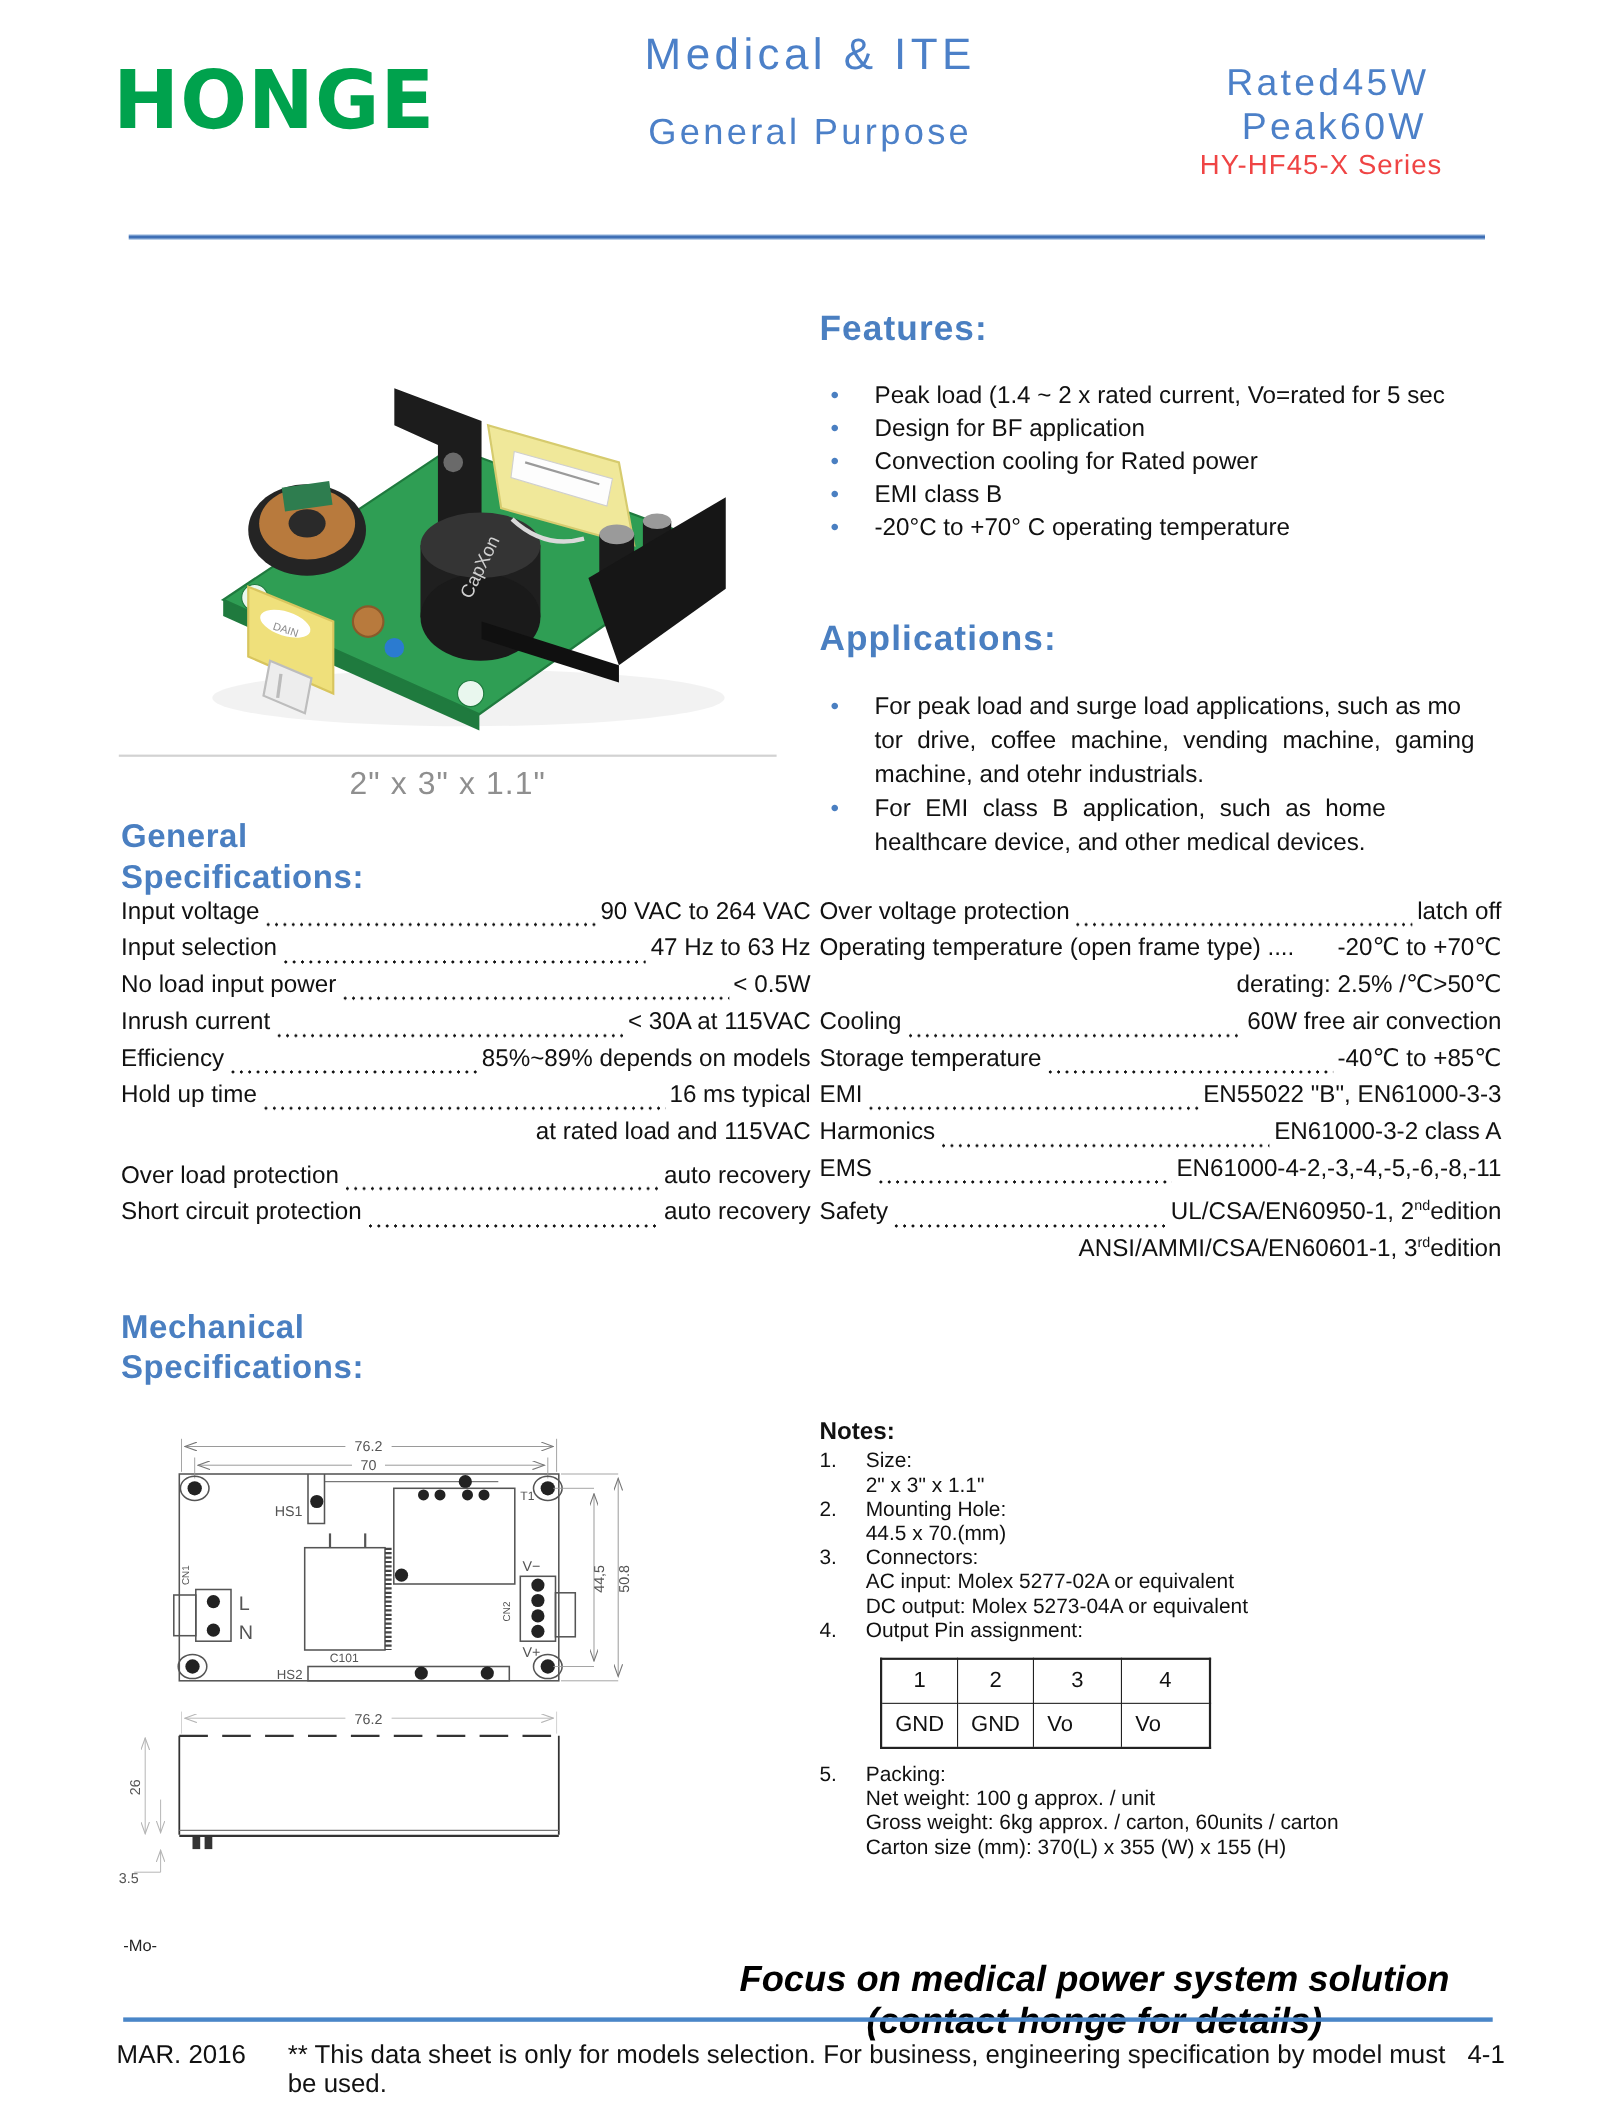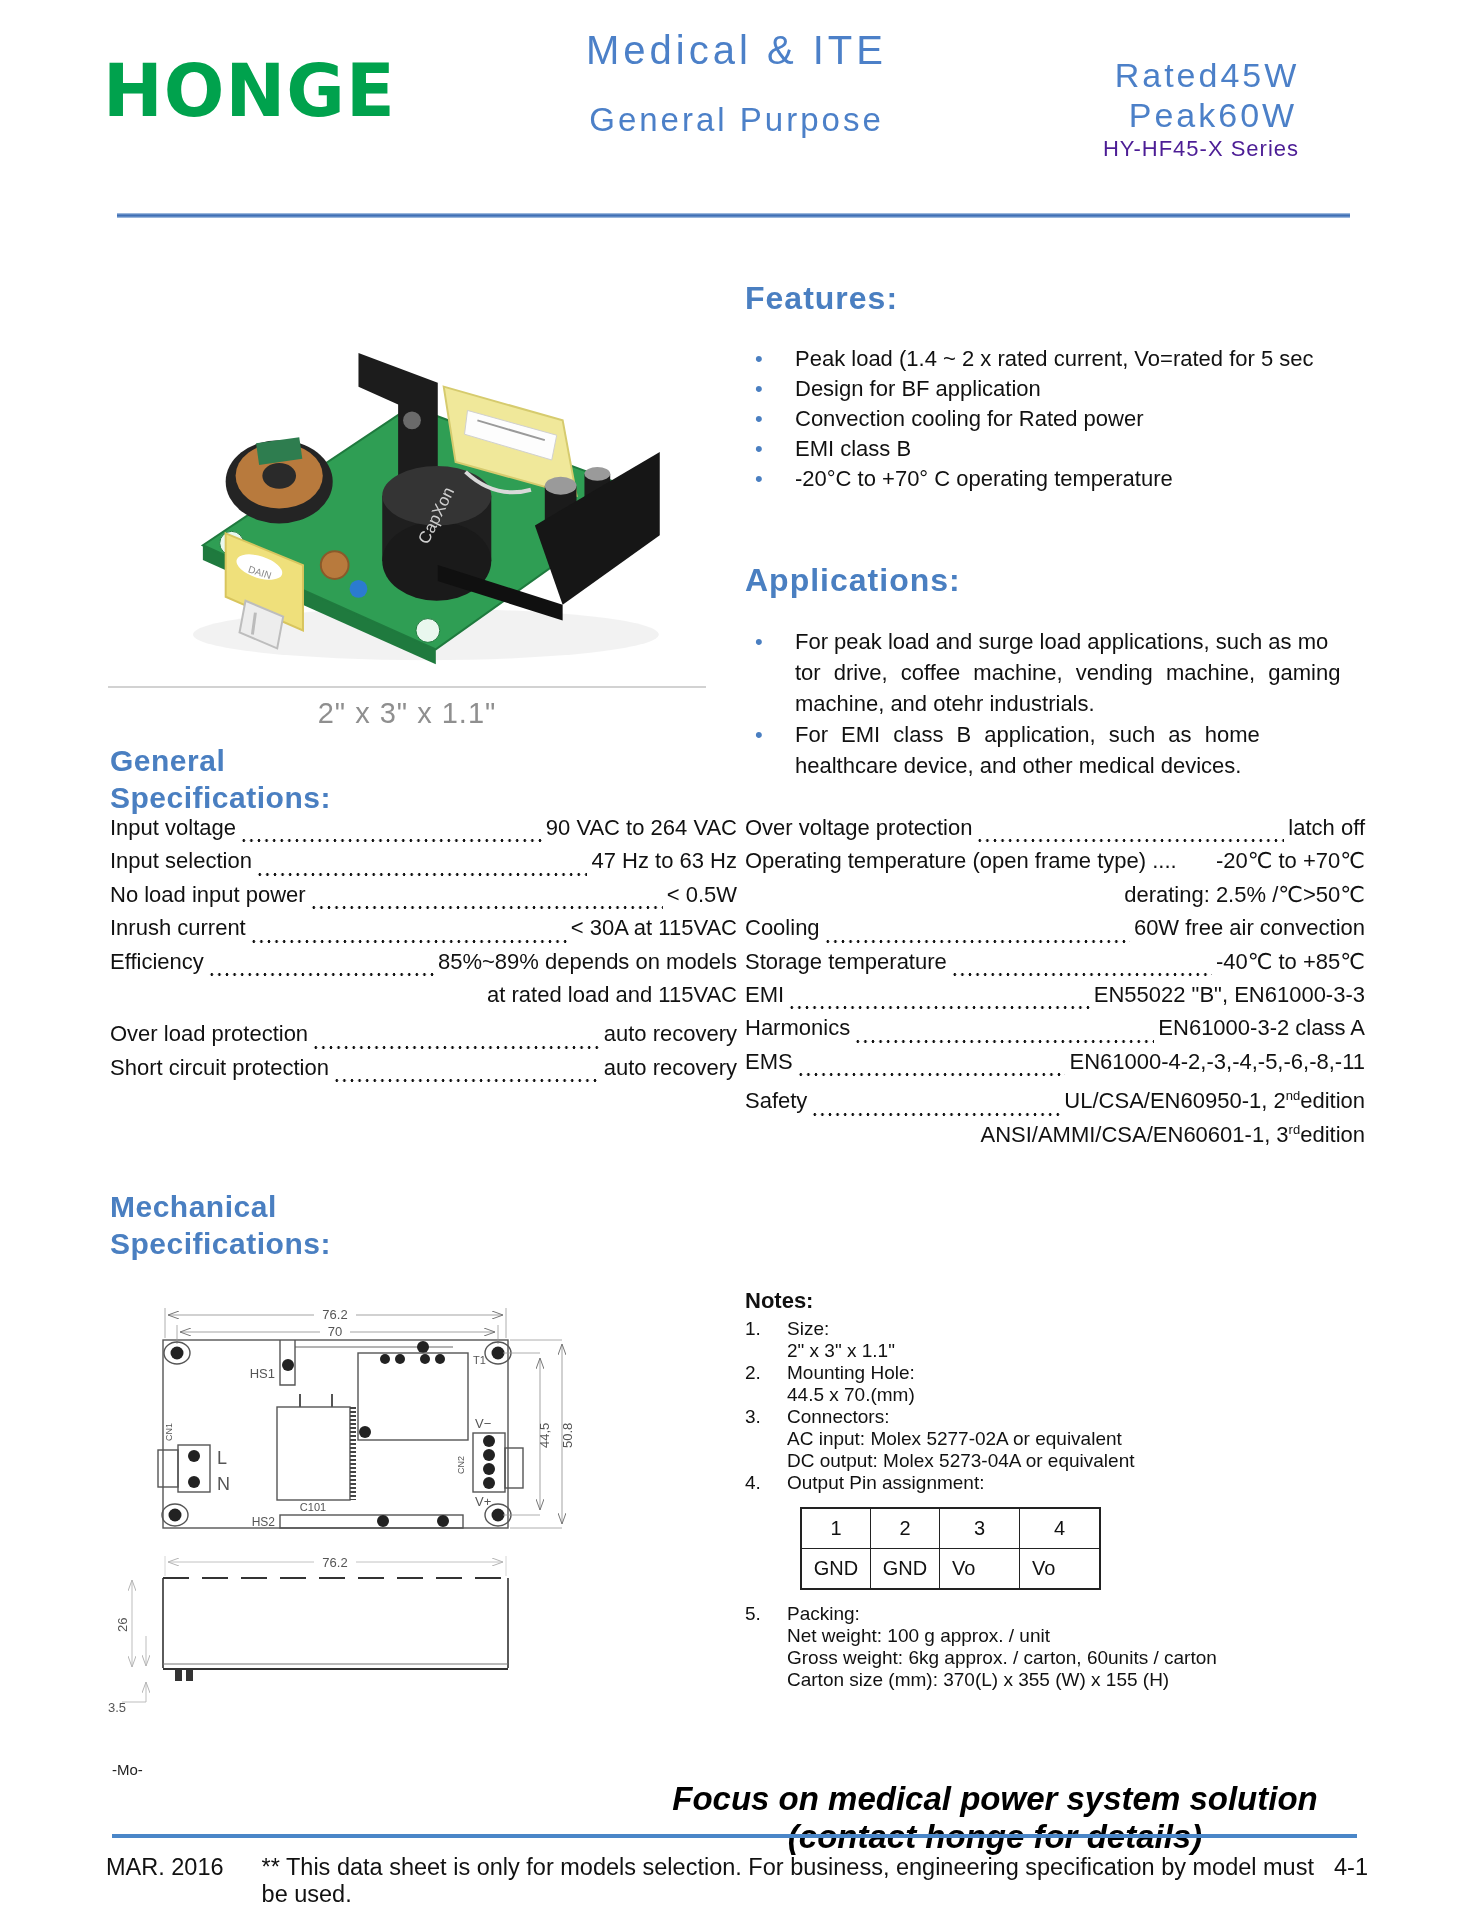--- a/index.html
+++ b/index.html
@@ -14,22 +14,22 @@
   .logo{left:103px;top:48px;font-size:70px;font-weight:900;color:#00a24d;
         font-family:"DejaVu Sans","Liberation Sans",sans-serif;letter-spacing:1px;
         transform:scale(1.02,1.05);transform-origin:left top}
   .hdr-center{left:544px;top:28px;width:385px;text-align:center;color:#4c80c8}
   .hdr-title{font-size:40px;letter-spacing:4px}
   .hdr-sub{font-size:33px;letter-spacing:3px;margin-top:28px}
   .hdr-row{display:flex;justify-content:center;color:#4c80c8;
            font-size:34px;letter-spacing:3px}
   .row-rated{left:1088px;top:56px;width:238px}
   .row-peak{left:1094px;top:96px;width:238px}
-  .hdr-series{left:1036px;top:136px;width:330px;text-align:center;color:#4c1d95;
-              font-size:22px;letter-spacing:1px}
+  .hdr-series{left:1036px;top:136px;width:330px;text-align:center;color:#ef4444;
+              font-size:25px;letter-spacing:1px}
   .top-divider{left:117px;top:213px;width:1233px;height:5px;
                background:linear-gradient(#b9cfe9,#3f6fb5 40%,#3f6fb5 60%,#b9cfe9)}
 
   
   .photo{left:106px;top:236px;width:612px;height:446px}
   .caption-line{left:108px;top:686px;width:598px;height:2px;background:#d2d2d2}
   .photo-caption{left:108px;top:697px;width:598px;text-align:center;
                  color:#8f8f8f;font-size:29px;letter-spacing:1px}
 
   
@@ -218,20 +218,25 @@
     </div>
   <div class="spec-row">
       <span>Inrush current</span>
       <span class="leader"></span>
       <span>&lt; 30A at 115VAC</span>
     </div>
   <div class="spec-row">
       <span>Efficiency</span>
       <span class="leader"></span>
       <span>85%~89% depends on models</span>
+    </div>
+  <div class="spec-row">
+      <span>Hold up time</span>
+      <span class="leader"></span>
+      <span>16 ms typical</span>
     </div>
   <div class="spec-row sr-right">
       <span>at rated load and 115VAC</span>
     </div>
   <div class="spec-row gap">
       <span>Over load protection</span>
       <span class="leader"></span>
       <span>auto recovery</span>
     </div>
   <div class="spec-row">

